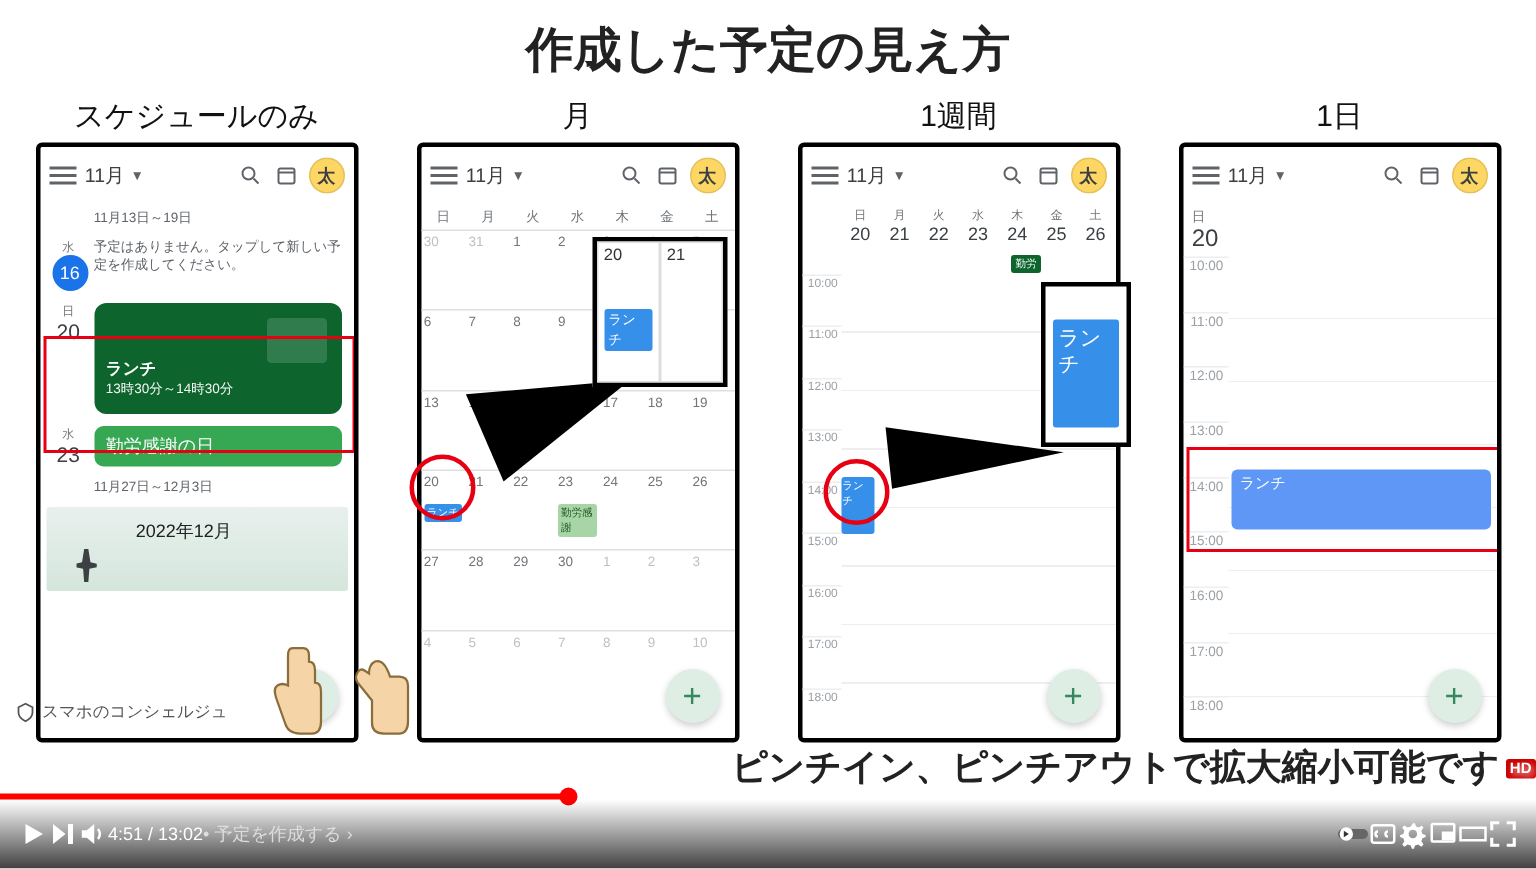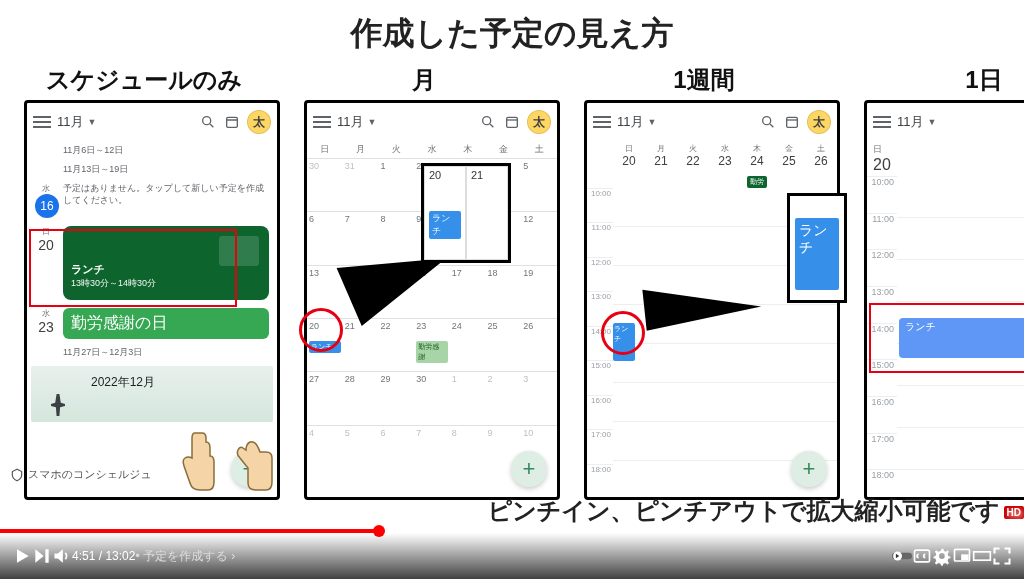--- a/index.html
+++ b/index.html
@@ -2,22 +2,22 @@
 <html><head>
 <meta charset="utf-8">
 <style>
 * { box-sizing: border-box; margin: 0; padding: 0; }
 body { width: 1024px; height: 579px; background: #fff; font-family: "Hiragino Sans", "Meiryo", sans-serif; position: relative; overflow: hidden; }
 
 .slide { width: 1024px; height: 532px; background: #fff; position: relative; }
 .slide-title { text-align: center; font-size: 32px; font-weight: 600; padding: 12px 0 8px; color: #222; }
 .panels { display: flex; justify-content: space-around; padding: 0 8px; gap: 8px; }
 .panel { flex: 1; display: flex; flex-direction: column; align-items: center; }
-.panel-label { font-size: 24px; font-weight: 700; margin-bottom: 4px; color: #111; }
-.phone { width: 256px; height: 400px; border: 3px solid #000; background: #fff; position: relative; overflow: hidden; border-radius: 4px; margin-left: 16px; }
+.panel-label { font-size: 20px; font-weight: 400; margin-bottom: 4px; color: #111; }
+.phone { width: 215px; height: 400px; border: 3px solid #000; background: #fff; position: relative; overflow: hidden; border-radius: 4px; }
 
 
 .phone-header { height: 38px; display: flex; align-items: center; padding: 0 6px; gap: 6px; }
 .hamburger { width: 18px; display: flex; flex-direction: column; gap: 3px; }
 .hamburger span { height: 2px; background: #5f6368; }
 .month-label { font-size: 13px; color: #3c4043; }
 .chev-down { font-size: 9px; color: #5f6368; margin-left: -2px; }
 .spacer { flex: 1; }
 .hicon { width: 18px; height: 18px; display: flex; align-items: center; justify-content: center; color: #5f6368; }
 .avatar { width: 24px; height: 24px; border-radius: 50%; background: #fdd663; color: #3c4043; font-size: 12px; font-weight: 700; display: flex; align-items: center; justify-content: center; border: 1px solid rgba(0,0,0,0.1); }
@@ -28,21 +28,21 @@
 .sched-row { display: flex; gap: 6px; padding: 4px 4px; align-items: flex-start; }
 .sched-date { width: 22px; text-align: center; }
 .sched-date .dow { font-size: 8px; color: #70757a; }
 .sched-date .num { font-size: 14px; color: #3c4043; }
 .sched-date .circle { width: 24px; height: 24px; border-radius: 50%; background: #1a73e8; color: #fff; display: flex; align-items: center; justify-content: center; font-size: 12px; margin: 0 auto; }
 .sched-text { flex: 1; font-size: 9px; color: #5f6368; line-height: 1.3; }
 .event-card { background: #0d652d; color: #fff; border-radius: 8px; padding: 10px 8px; position: relative; overflow: hidden; }
 .event-card::after { content: ""; position: absolute; right: 10px; top: 10px; width: 40px; height: 30px; background: rgba(255,255,255,0.15); border-radius: 3px; }
 .event-title { font-size: 11px; font-weight: 600; padding-top: 26px; }
 .event-time { font-size: 9px; opacity: 0.95; }
-.holiday { background: #36a853; color: #fff; border-radius: 6px; padding: 5px 8px; font-size: 16px; }
+.holiday { background: #36a853; color: #fff; border-radius: 6px; padding: 5px 8px; font-size: 12px; }
 .red-box { position: absolute; border: 2px solid #e60012; pointer-events: none; }
 .month-banner { background: linear-gradient(180deg, #e8f0ed 0%, #d4e6dc 100%); height: 56px; margin: 4px 0; position: relative; border-radius: 2px; }
 .month-banner::before { content: ""; position: absolute; left: 20px; bottom: 6px; width: 14px; height: 22px; background: #3c4043; clip-path: polygon(40% 0, 60% 0, 70% 40%, 100% 45%, 100% 55%, 65% 60%, 60% 100%, 40% 100%, 35% 60%, 0 55%, 0 45%, 30% 40%); }
 .month-banner-text { position: absolute; top: 8px; left: 60px; font-size: 12px; color: #202124; font-weight: 500; }
 
 
 .month-dow { display: grid; grid-template-columns: repeat(7,1fr); font-size: 9px; color: #70757a; text-align: center; padding: 2px 0; }
 .month-grid { display: grid; grid-template-columns: repeat(7,1fr); grid-template-rows: repeat(6,1fr); height: 320px; }
 .month-cell { border-top: 1px solid #e0e0e0; font-size: 9px; color: #70757a; padding: 2px 2px; position: relative; }
 .month-cell.dim { color: #c0c0c0; }
@@ -127,21 +127,20 @@
             </div>
           <div class="hicon">
               <svg viewBox="0 0 24 24" width="16" height="16" fill="none" stroke="currentColor" stroke-width="2">
                 <rect x="4" y="5" width="16" height="15" rx="2"></rect>
                 <line x1="4" y1="9" x2="20" y2="9"></line>
               </svg>
             </div>
           <div class="avatar">太</div>
         </div>
         <div class="sched-body">
-          <div class="sched-range">11月6日～12日</div>
           <div class="sched-range">11月13日～19日</div>
           <div class="sched-row">
             <div class="sched-date">
               <div class="dow">水</div>
               <div class="circle">16</div>
             </div>
             <div class="sched-text">予定はありません。タップして新しい予定を作成してください。</div>
           </div>
           <div class="sched-row" style="position:relative;">
             <div class="sched-date">

